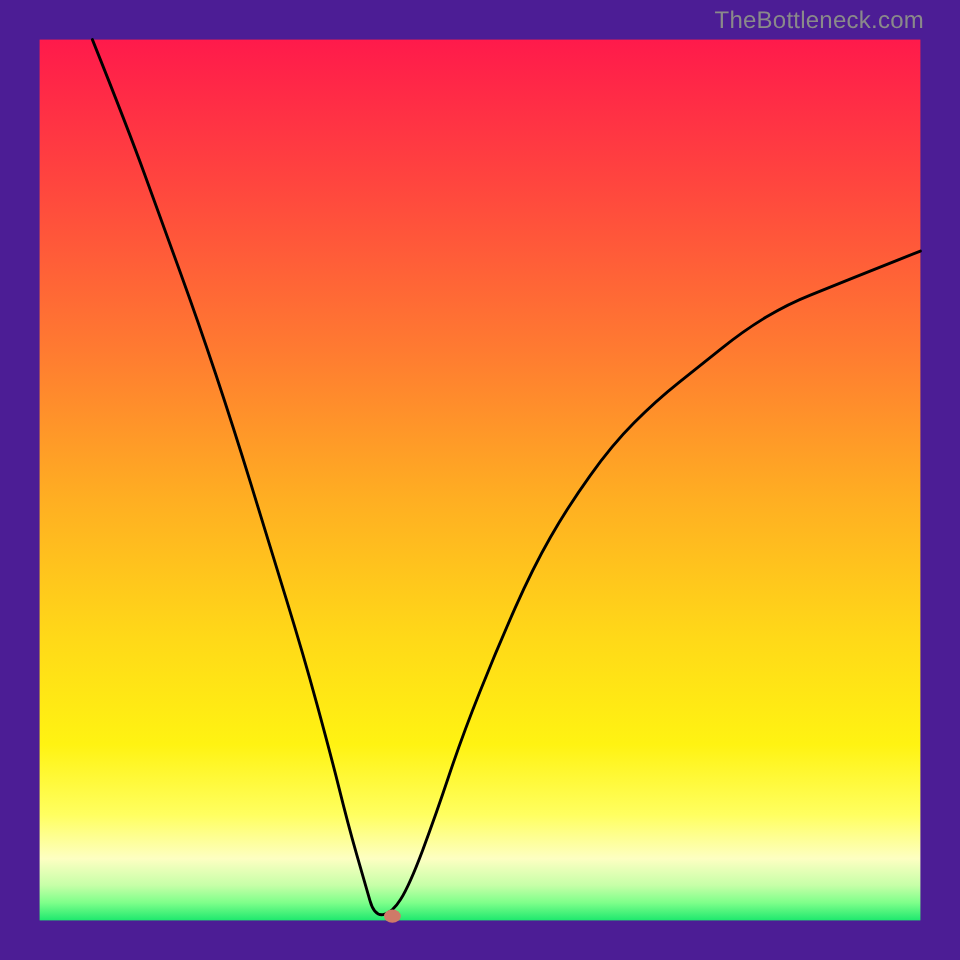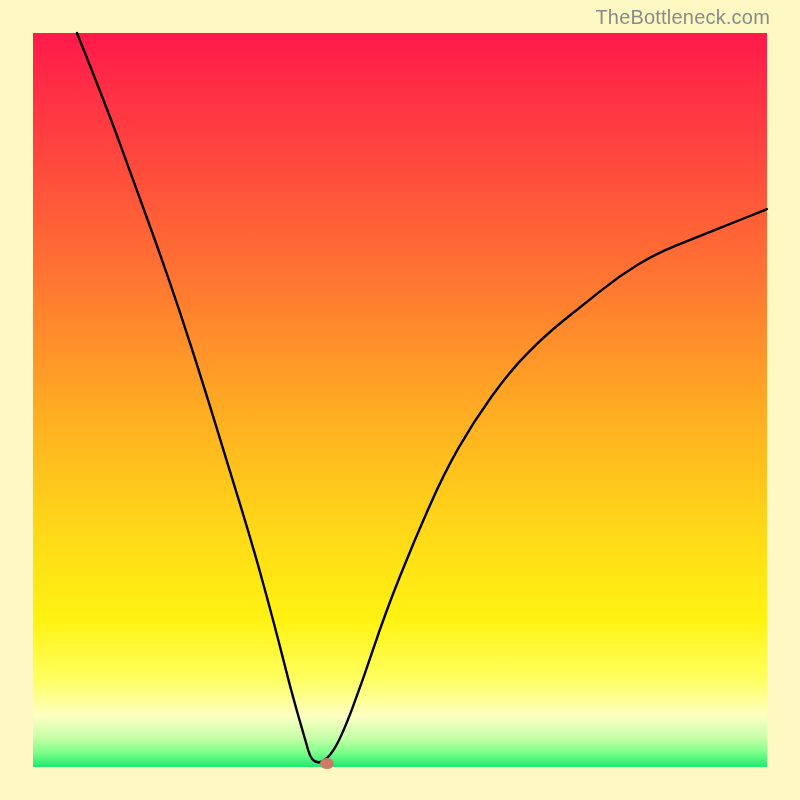--- a/index.html
+++ b/index.html
@@ -1,21 +1,21 @@
 <!DOCTYPE html>
 <html><head>
 <meta charset="utf-8">
 <style>
   * { margin: 0; padding: 0; box-sizing: border-box; }
   html, body { width: 800px; height: 800px; overflow: hidden; background: #000; }
   .frame {
     position: absolute;
     top: 0; left: 0;
     width: 800px; height: 800px;
-    background: #fef9c3;
+    background: #4c1d95;
   }
   .plot-area {
     position: absolute;
     top: 33px;
     left: 33px;
     width: 734px;
     height: 734px;
     
     background: linear-gradient(
       to bottom,

